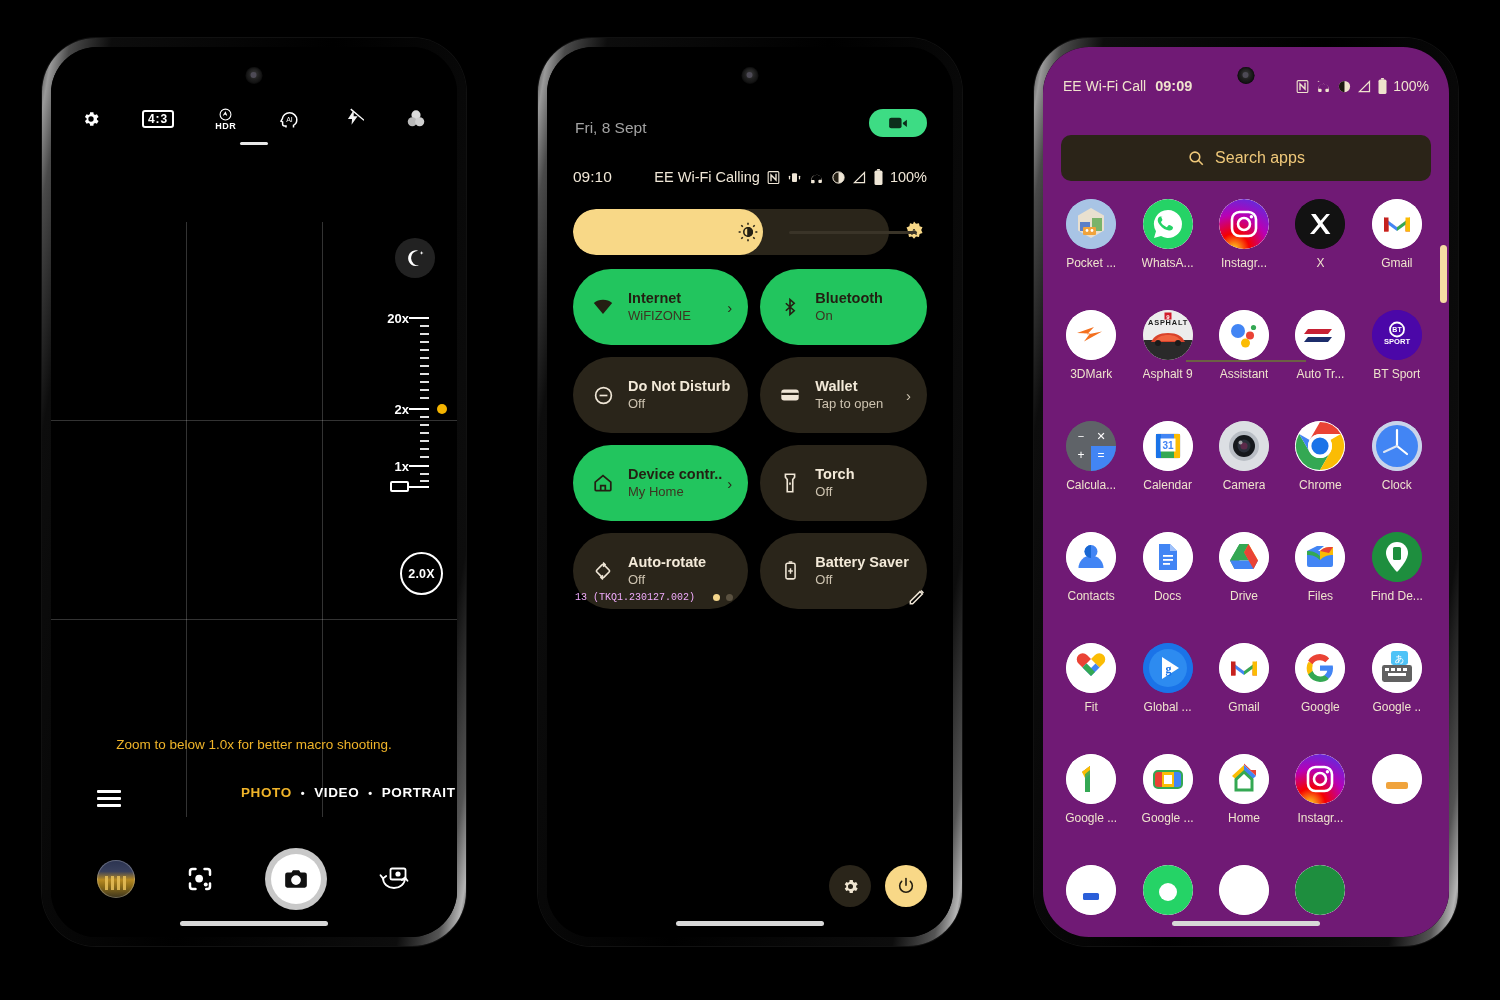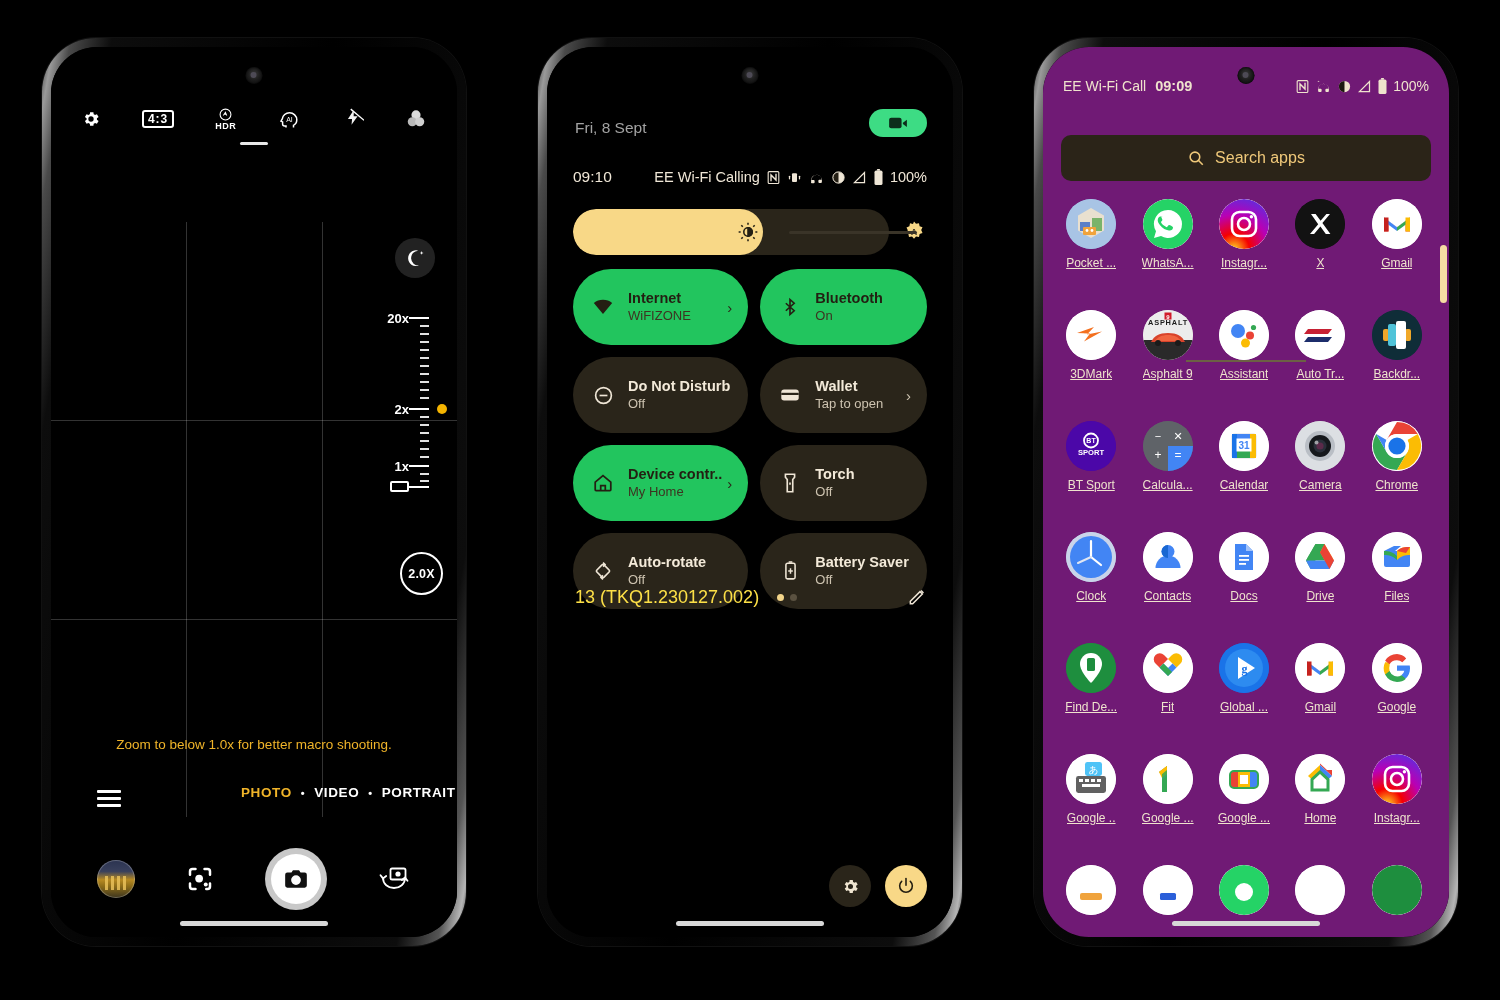--- a/index.html
+++ b/index.html
@@ -114,21 +114,21 @@
   .tile .t-title { font-size:14.5px; font-weight:bold; color:#f3ead9; white-space:nowrap; overflow:hidden;}
   .tile .t-sub { font-size:13px; color:#cdc3b0; white-space:nowrap; overflow:hidden;}
   .tile.on .t-title { color:#231f12; }
   .tile.on .t-sub { color:#3d3venue; }
   .tile.on .t-sub { color:#3d3421; }
   .tile .chev { position:absolute; right:16px; top:50%; transform:translateY(-50%);
     font-size:15px; color:#cdc3b0; }
   .tile.on .chev { color:#2c2718; }
   .qs-foot { position:absolute; left:28px; right:26px; top:538px; height:24px;
     display:flex; align-items:center; }
-  .qs-build { font-size:18px; color:#fde047; }
+  .qs-build { font-size:10px; color:#f0abfc;font-family:Liberation Mono, monospace; }
   .qs-dots { display:flex; gap:6px; margin-left:18px; align-items:center; }
   .qs-dots i { width:7px; height:7px; border-radius:50%; background:#5a5140; display:block;}
   .qs-dots i.act { background:#f3d58a; }
   .qs-edit { margin-left:auto; color:#efe6d6; }
   .qs-actions { position:absolute; right:26px; top:818px; display:flex; gap:14px; align-items:center;}
   .qs-btn { width:42px; height:42px; border-radius:50%; background:#2a251a;
     display:flex; align-items:center; justify-content:center; color:#f0e6d2;}
   .qs-btn.power { background:#f8d887; color:#241f12; }
 
   
@@ -140,21 +140,21 @@
   .dr-sicons { margin-left:auto; display:flex; align-items:center; gap:5px; }
   .dr-search { position:absolute; left:18px; right:18px; top:88px; height:46px;
     background:#2b2418; border-radius:10px; display:flex; align-items:center;
     justify-content:center; gap:10px; color:#f0c97a; font-size:16px; }
   .dr-grid { position:absolute; left:10px; right:14px; top:152px; bottom:0;
     display:grid; grid-template-columns:repeat(5,1fr); row-gap:18px; }
   .app { display:flex; flex-direction:column; align-items:center; gap:7px; }
   .app-ic { width:50px; height:50px; border-radius:50%; overflow:hidden; position:relative;
     display:flex; align-items:center; justify-content:center; background:#fff; }
   .app-lbl { font-size:12px; color:#efe3cd; max-width:66px; overflow:hidden;
-    white-space:nowrap; text-overflow:ellipsis; text-align:center;text-decoration:underline; }
+    white-space:nowrap; text-overflow:ellipsis; text-align:center; }
   .dr-underline { position:absolute; left:50%; transform:translateX(-50%); top:313px;
     width:120px; height:2px; background:#6c6044; }
   .dr-scroll { position:absolute; right:2px; top:198px; width:7px; height:58px;
     border-radius:4px; background:#f5dda3; }
   .dr-grid .row7 .app-ic { border-radius:50%; }
 
   svg { display:block; }
 </style>
 </head>
 <body>
@@ -697,32 +697,20 @@
             <span class="app-ic">
               <svg width="50" height="50" viewBox="0 0 50 50">
                   <circle cx="25" cy="25" r="25" fill="#fff"></circle>
                   <path d="M13 19h24l-4 5H9z" fill="#c62033"></path>
                   <path d="M13 27h24l-4 5H9z" fill="#1c2d6b"></path>
                 </svg>
             </span>
             <span class="app-lbl">Auto Tr...</span>
           </div>
 
-          <div class="app">
-            <span class="app-ic" style="background:#10303c">
-              <svg width="50" height="50" viewBox="0 0 50 50">
-                  <circle cx="25" cy="25" r="25" fill="#0f2d38"></circle>
-                  <rect x="11" y="19" width="6" height="12" rx="2" fill="#f0a829"></rect>
-                  <rect x="33" y="19" width="6" height="12" rx="2" fill="#f0a829"></rect>
-                  <rect x="16" y="14" width="8" height="22" rx="2" fill="#4fc3d8"></rect>
-                  <rect x="24" y="11" width="10" height="28" rx="2" fill="#fff"></rect>
-                </svg>
-            </span>
-            <span class="app-lbl">Backdr...</span>
-          </div>
 
           <div class="app">
             <span class="app-ic" style="background:#4b07a8">
               <svg width="50" height="50" viewBox="0 0 50 50">
                   <circle cx="25" cy="25" r="25" fill="#4b07a8"></circle>
                   <circle cx="25" cy="19.5" r="7" fill="none" stroke="#fff" stroke-width="1.8"></circle>
                   <text x="25" y="22.2" text-anchor="middle" font-size="7" font-weight="bold" fill="#fff" font-family="Liberation Sans">BT</text>
                   <text x="25" y="34" text-anchor="middle" font-size="7.6" font-weight="bold" fill="#fff" font-family="Liberation Sans">SPORT</text>
                 </svg>
             </span>

